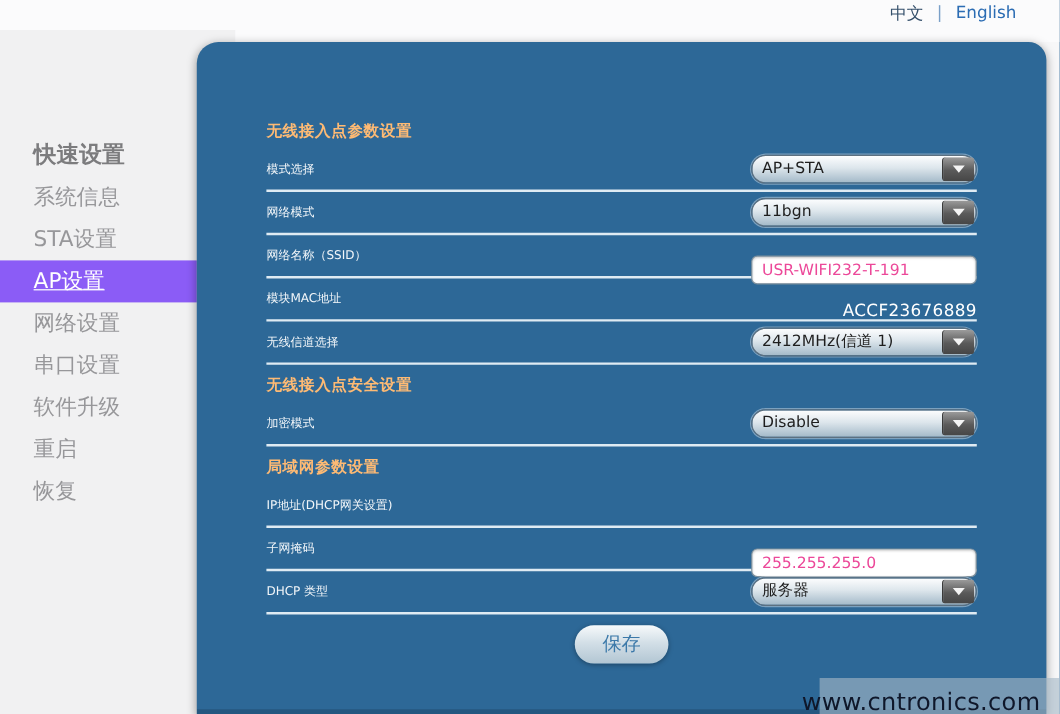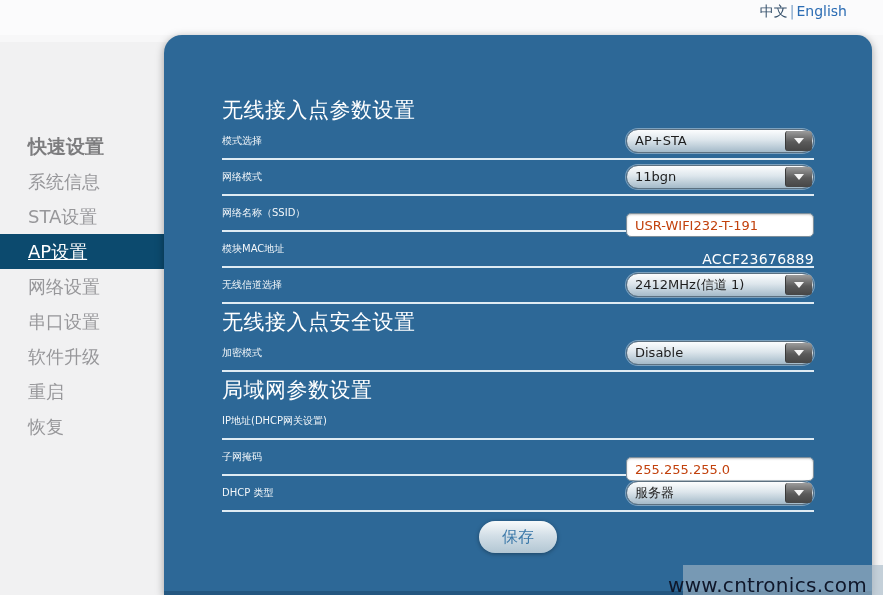--- a/index.html
+++ b/index.html
@@ -8,54 +8,54 @@
     position:relative; overflow:hidden;
     background:#f7f7f8;
     font-family:"DejaVu Sans","Liberation Sans",sans-serif;
   }
 
   
   .topbar {
     position:absolute; left:0; top:0; right:0; height:35px;
     background:#fbfbfc;
     display:flex; align-items:flex-start; justify-content:flex-end;
-    padding:3px 36px 0 0; gap:2px; font-size:14px;
+    padding:3px 36px 0 0; gap:11px; font-size:14px;
   }
   .lang-current { color:#35506b; cursor:pointer; }
   .lang-sep { color:#7aa0c8; }
   .lang-en { color:#2b6cb3; cursor:pointer; }
 
   
   .sidebar-col {
-    position:absolute; left:0; top:42px; bottom:0; width:196px;
+    position:absolute; left:0; top:25px; bottom:0; width:196px;
     background:#f1f1f2;
   }
   .sidebar { position:absolute; left:0; top:87px; width:164px; list-style:none; }
   .side-item {
     height:35px; line-height:35px; padding-left:28px;
     font-size:18px; color:#97979a; cursor:pointer; white-space:nowrap;
   }
   .side-item.first { font-weight:bold; font-size:19px; color:#7c7c7e; }
   .side-item.active {
-    background:#0c4a6e; color:#ffffff; text-decoration:underline;
+    background:#8b5cf6; color:#ffffff; text-decoration:underline;
   }
 
   
   .panel {
     position:absolute; left:164px; top:35px; width:708px; height:560px;
     background:#2d6897;
     border-radius:18px 15px 0 0;
     box-shadow:0 2px 8px rgba(0,0,0,0.35), inset 0 -4px 0 rgba(0,10,30,0.18);
   }
   .content {
     position:absolute; left:58px; top:0; width:592px;
     display:flex; flex-direction:column;
   }
   .section-title {
-    color:#ffffff; font-size:21px; font-weight:normal; letter-spacing:0.5px;
+    color:#fdba74; font-size:13px; font-weight:bold; letter-spacing:0.5px;
     margin:5px 0 1px 0; line-height:26px;
   }
   .section-title.first { margin-top:62px; }
 
   .frow {
     display:flex; align-items:center; justify-content:space-between;
     height:36px; border-bottom:2px solid rgba(233,242,248,0.95);
   }
   .flabel { color:#f2f6f9; font-size:10px; }
 
@@ -77,21 +77,21 @@
   .tri {
     width:0; height:0;
     border-left:5px solid transparent; border-right:5px solid transparent;
     border-top:6px solid #f4f4f4;
   }
 
   
   .txt {
     width:188px; height:24px; padding:0 8px;
     border:1px solid #7d8f9c; border-radius:5px;
-    background:#ffffff; color:#c2410c; font-size:13px;
+    background:#ffffff; color:#ec4899; font-size:13px;
     font-family:"DejaVu Sans","Liberation Sans",sans-serif;
     box-shadow:inset 0 1px 2px rgba(0,0,0,0.22);
     outline:none;
     margin-top:24px;
   }
 
   .static-val { color:#ffffff; font-size:14px; letter-spacing:0.3px;margin-top:20px; }
 
   
   .save-row { display:flex; justify-content:center; margin-top:9px; padding-right:0; }

